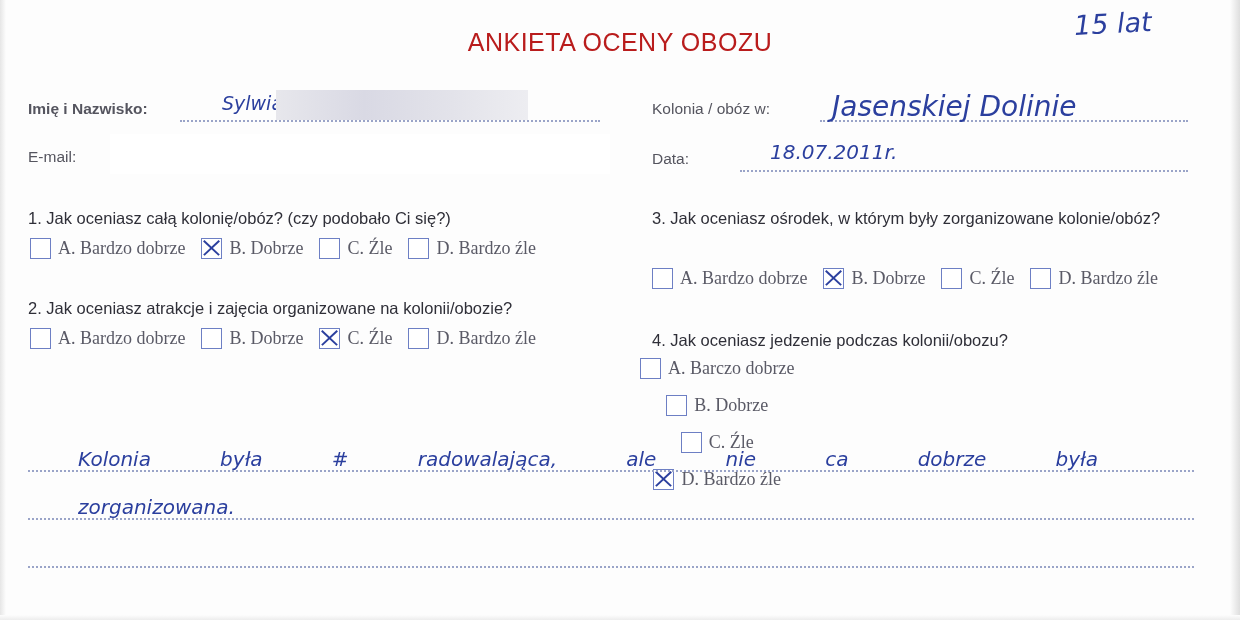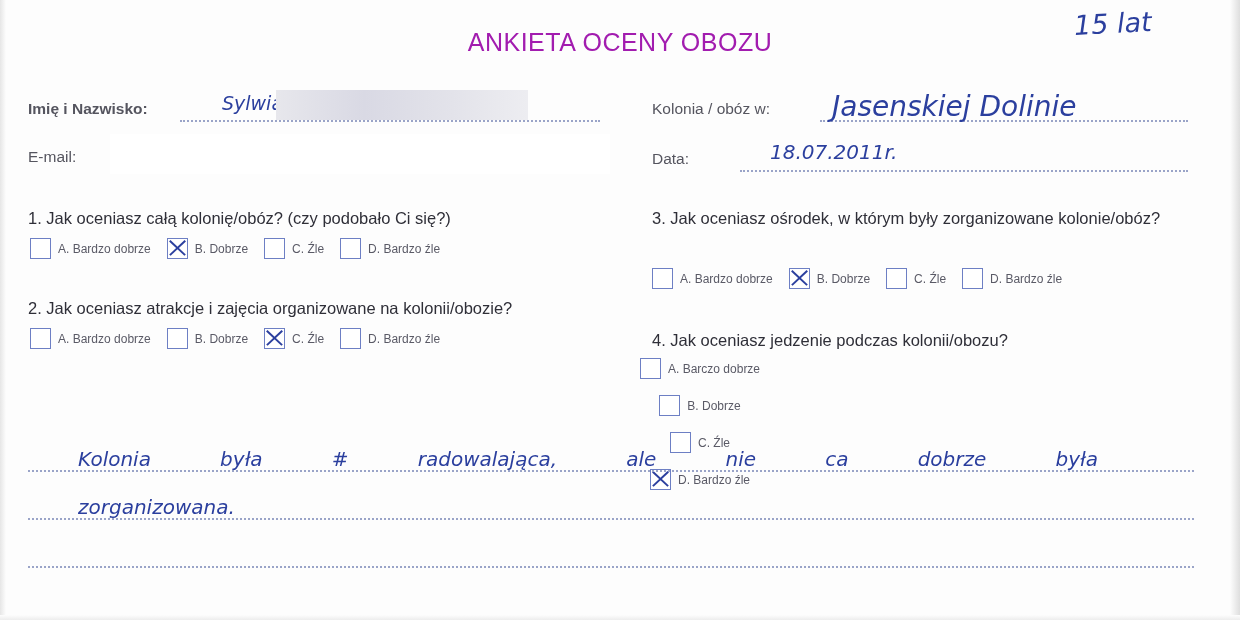--- a/index.html
+++ b/index.html
@@ -42,21 +42,21 @@
   }
 
   .title {
     position: absolute;
     top: 28px;
     left: 0;
     width: 1240px;
     text-align: center;
     font-size: 25px;
     letter-spacing: 0.5px;
-    color: #a21caf;
+    color: #b91c1c;
     font-weight: 400;
   }
 
   .hand {
     font-family: "DejaVu Sans", sans-serif;
     color: #2b3f9e;
     font-style: italic;
   }
 
   .age-note {
@@ -115,22 +115,23 @@
   .options {
     position: absolute;
     display: flex;
     align-items: center;
     gap: 16px;
   }
   .opt {
     display: flex;
     align-items: center;
     gap: 7px;
-    font-size: 12px;
+    font-size: 18px;
     color: #5a5a66;
+    font-family: Liberation Serif, serif;
   }
   .box {
     position: relative;
     width: 19px;
     height: 19px;
     border: 1.6px solid #6d7fc4;
     background: #fff;
     display: inline-block;
     flex: 0 0 auto;
   }

